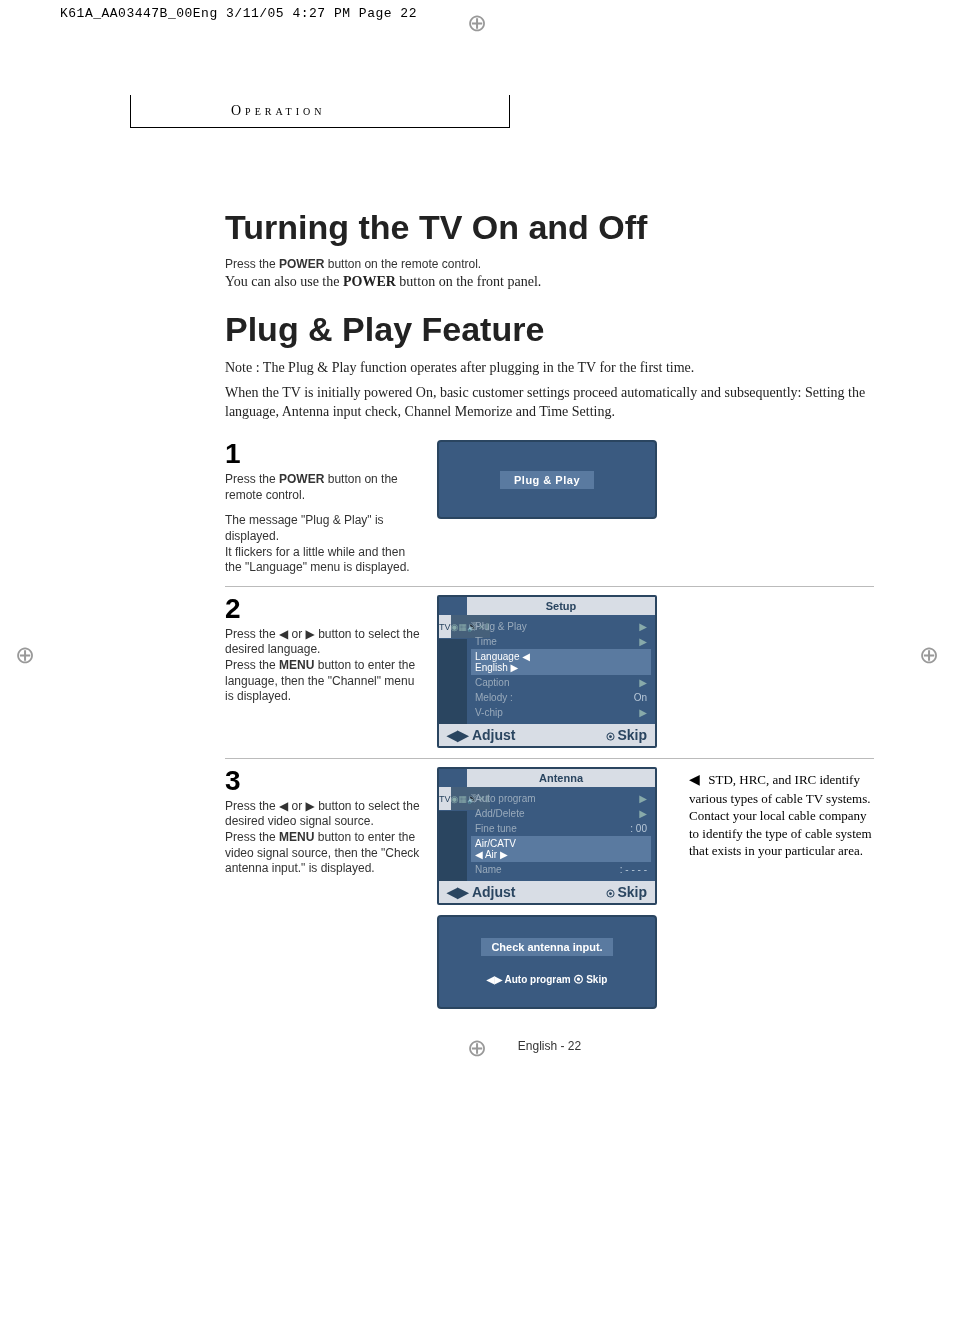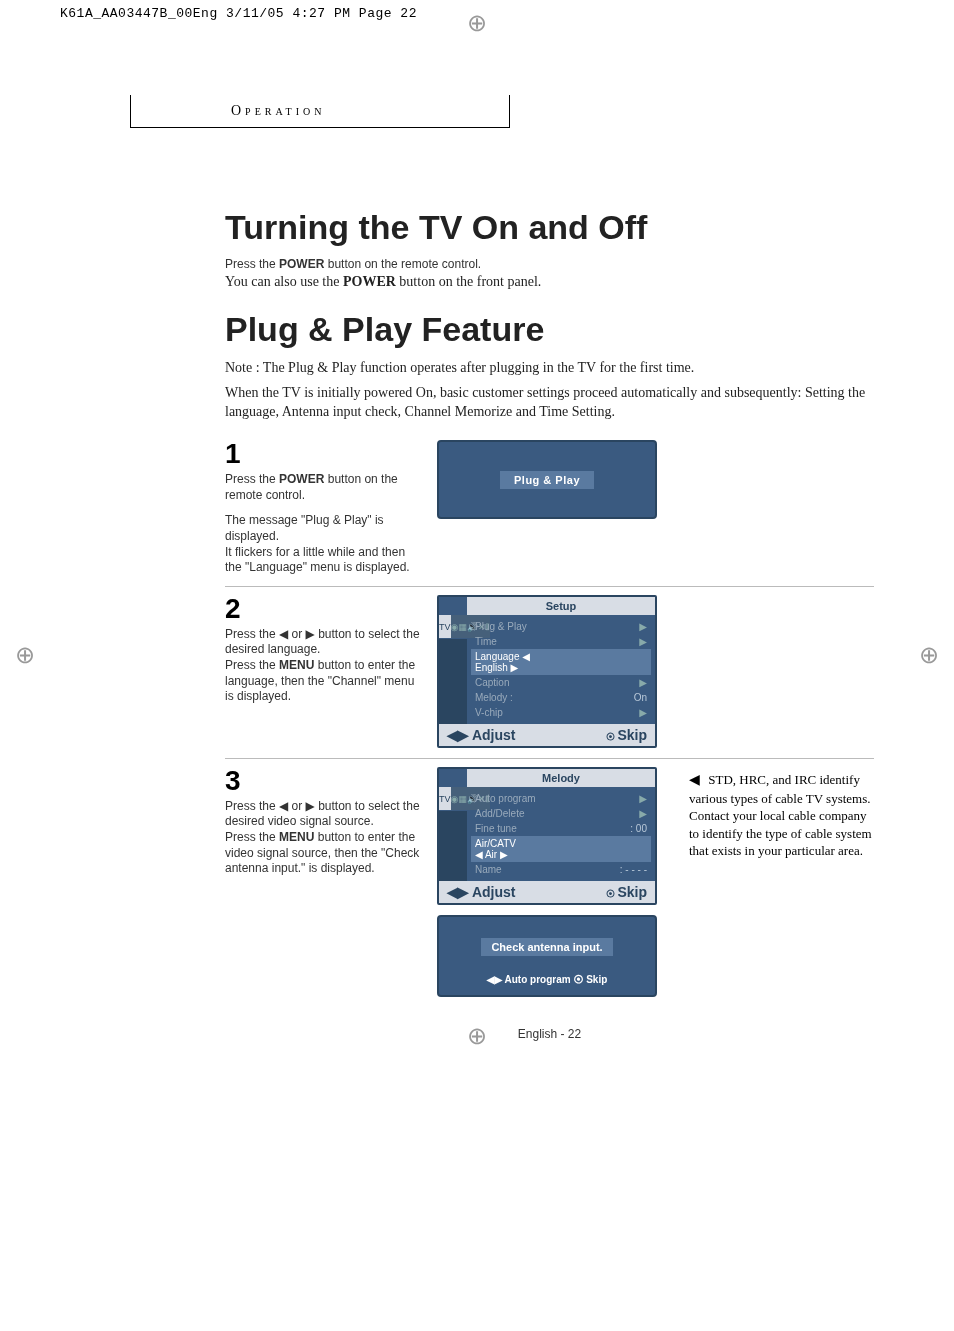--- a/index.html
+++ b/index.html
@@ -200,21 +200,21 @@
     font-weight: bold;
   }
   .menu-footer .lf::before { content: "◀▶ "; }
   .menu-footer .rf::before { content: "⦿ "; font-size:9px;}
 
   .check-box {
     width: 220px;
     background: #3a5a80;
     border: 2px solid #2a4560;
     border-radius: 4px;
-    padding: 20px 10px 10px;
+    padding: 20px 10px 22px;
     text-align: center;
     margin-top: 10px;
   }
   .check-label {
     display:inline-block;
     background: #5a7aa0;
     color: #fff;
     font-size: 11px;
     font-weight: bold;
     padding: 3px 10px;
@@ -335,21 +335,21 @@
     <div class="step-row">
       <div class="step-left">
         <div class="step-num">3</div>
         <div class="instr">Press the ◀ or ▶ button to select the desired video signal source.</div>
         <div class="instr">
           <span>Press the </span><b>MENU</b><span> button to enter the video signal source, then the "Check antenna input." is displayed.</span>
         </div>
       </div>
       <div class="step-center">
         <div class="menu-box">
-          <div class="menu-title">Melody</div>
+          <div class="menu-title">Antenna</div>
           <div class="menu-body">
             <div class="menu-tabs">
               <div class="menu-tab active">TV</div>
               <div class="menu-tab">◉</div>
               <div class="menu-tab">▦</div>
               <div class="menu-tab">🔊</div>
               <div class="menu-tab">✕</div>
               <div class="menu-tab">⦀</div>
             </div>
             <div class="menu-items" id="menu3-items">

